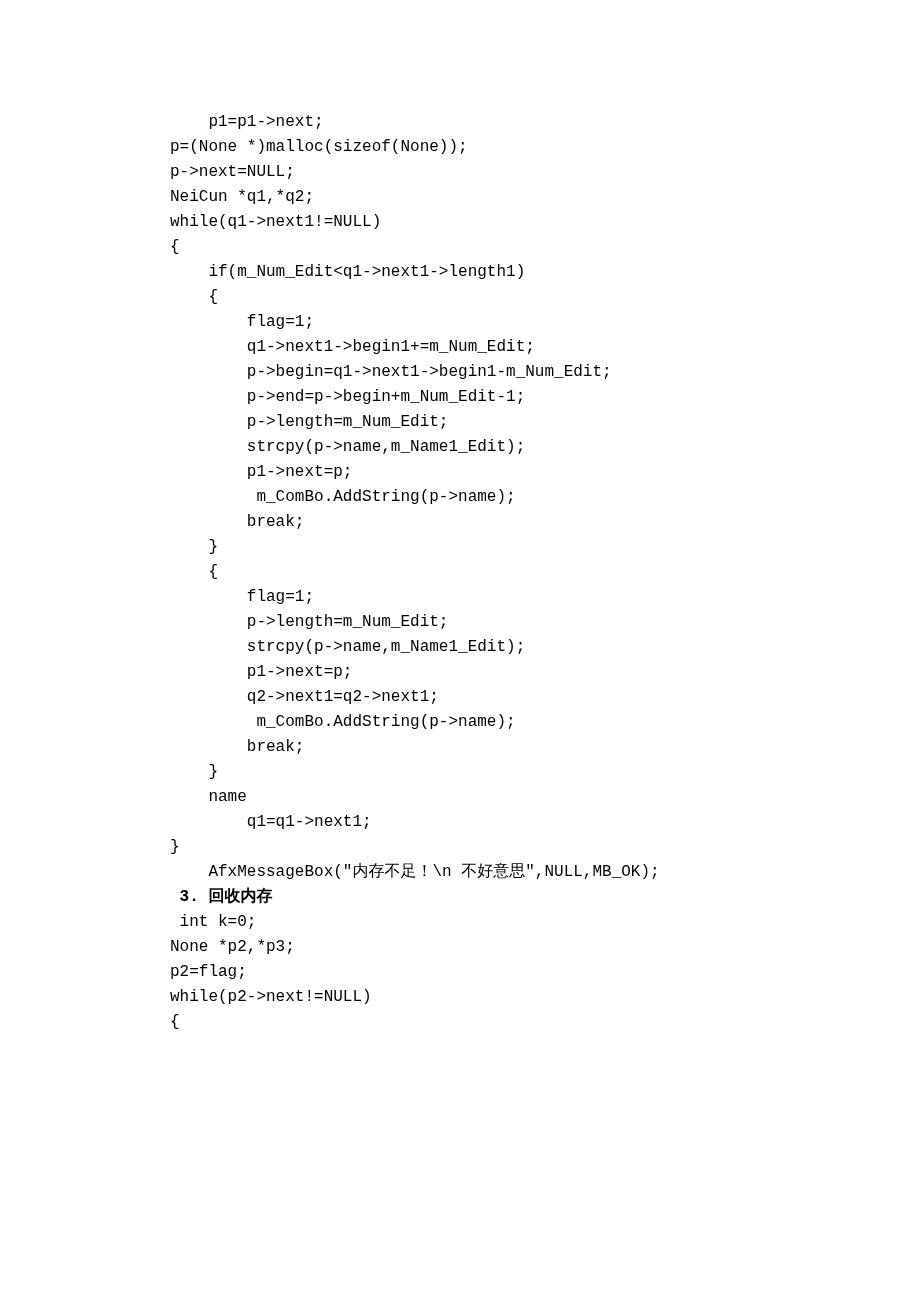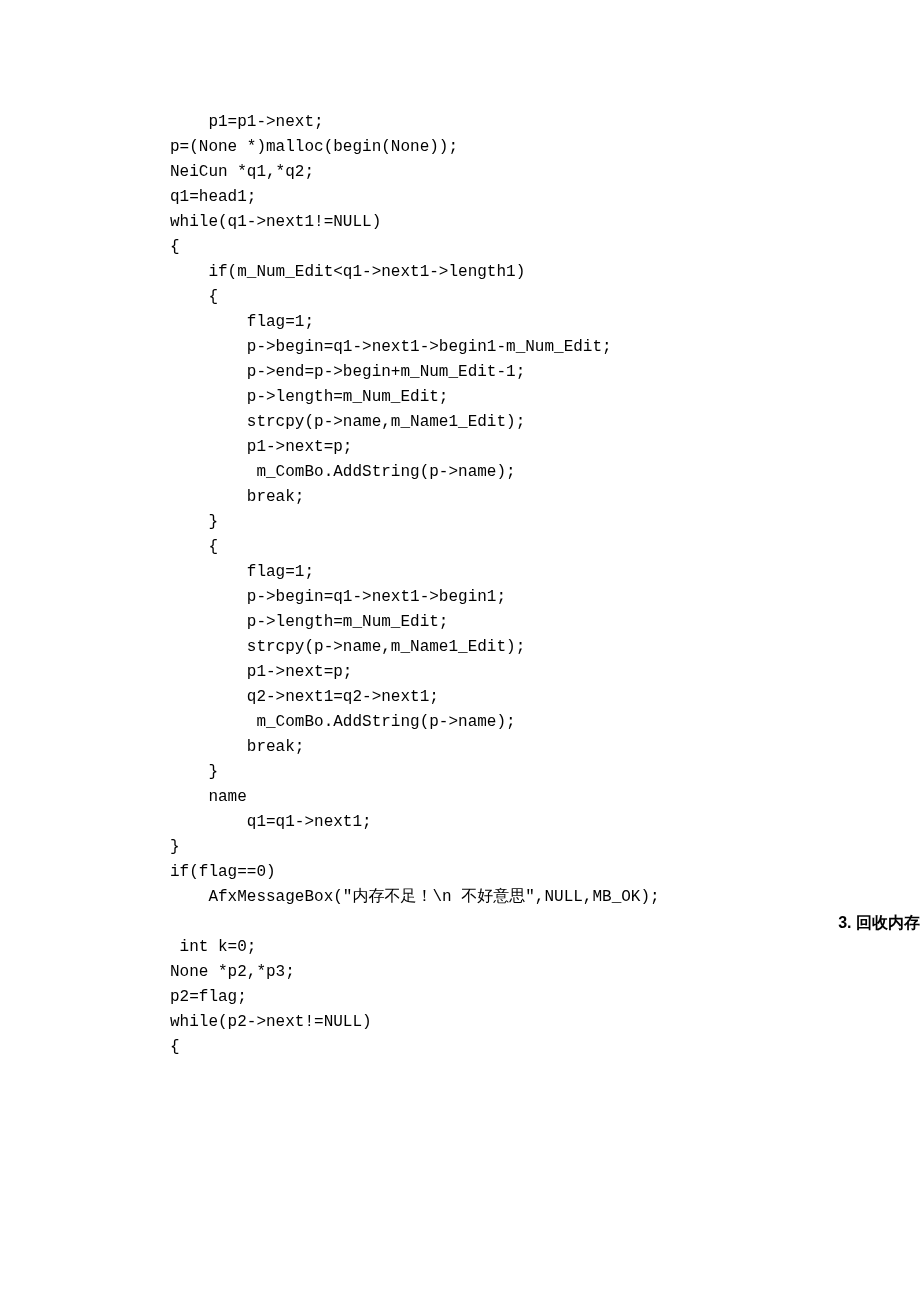--- a/index.html
+++ b/index.html
@@ -16,62 +16,60 @@
     font-family: "SimSun", "NSimSun", "Courier New", monospace;
     font-size: 16px;
     line-height: 25px;
     color: #000000;
   }
   .code-line {
     white-space: pre;
     font-family: "SimSun", "NSimSun", "Courier New", monospace;
   }
   .heading {
-    font-family: Liberation Sans, sans-serif;
+    font-family: Liberation Mono, monospace;
     font-weight: bold;
     white-space: pre;
-    text-align: right;
   }
 </style>
 </head>
 <body>
 
 <div class="page">
   <div>
     <div class="code-line">    p1=p1-&gt;next;</div>
-    <div class="code-line">p=(None *)malloc(begin(None));</div>
+    <div class="code-line">p=(None *)malloc(sizeof(None));</div>
+    <div class="code-line">p-&gt;next=NULL;</div>
     <div class="code-line">NeiCun *q1,*q2;</div>
-    <div class="code-line">q1=head1;</div>
     <div class="code-line">while(q1-&gt;next1!=NULL)</div>
     <div class="code-line">{</div>
     <div class="code-line">    if(m_Num_Edit&lt;q1-&gt;next1-&gt;length1)</div>
     <div class="code-line">    {</div>
     <div class="code-line">        flag=1;</div>
+    <div class="code-line">        q1-&gt;next1-&gt;begin1+=m_Num_Edit;</div>
     <div class="code-line">        p-&gt;begin=q1-&gt;next1-&gt;begin1-m_Num_Edit;</div>
     <div class="code-line">        p-&gt;end=p-&gt;begin+m_Num_Edit-1;</div>
     <div class="code-line">        p-&gt;length=m_Num_Edit;</div>
     <div class="code-line">        strcpy(p-&gt;name,m_Name1_Edit);</div>
     <div class="code-line">        p1-&gt;next=p;</div>
     <div class="code-line">         m_ComBo.AddString(p-&gt;name);</div>
     <div class="code-line">        break;</div>
     <div class="code-line">    }</div>
     <div class="code-line">    {</div>
     <div class="code-line">        flag=1;</div>
-    <div class="code-line">        p-&gt;begin=q1-&gt;next1-&gt;begin1;</div>
     <div class="code-line">        p-&gt;length=m_Num_Edit;</div>
     <div class="code-line">        strcpy(p-&gt;name,m_Name1_Edit);</div>
     <div class="code-line">        p1-&gt;next=p;</div>
     <div class="code-line">        q2-&gt;next1=q2-&gt;next1;</div>
     <div class="code-line">         m_ComBo.AddString(p-&gt;name);</div>
     <div class="code-line">        break;</div>
     <div class="code-line">    }</div>
     <div class="code-line">    name</div>
     <div class="code-line">        q1=q1-&gt;next1;</div>
     <div class="code-line">}</div>
-    <div class="code-line">if(flag==0)</div>
     <div class="code-line">    AfxMessageBox("内存不足！\n 不好意思",NULL,MB_OK);</div>
   </div>
   <div class="heading"> 3. 回收内存</div>
   <div>
     <div class="code-line"> int k=0;</div>
     <div class="code-line">None *p2,*p3;</div>
     <div class="code-line">p2=flag;</div>
     <div class="code-line">while(p2-&gt;next!=NULL)</div>
     <div class="code-line">{</div>
   </div>

